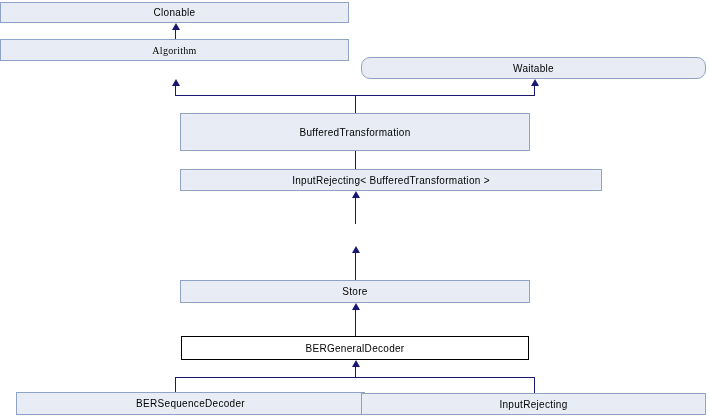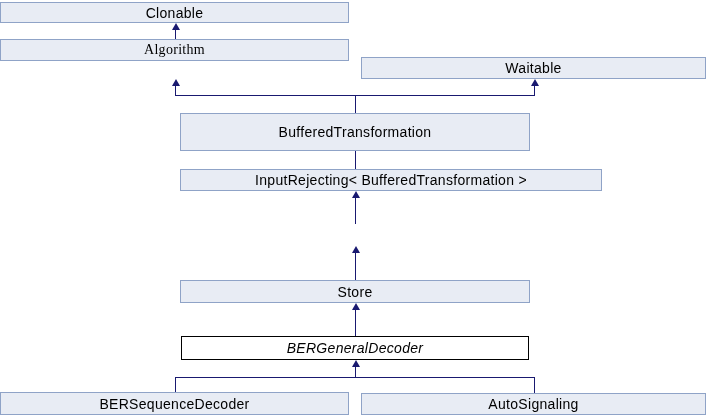--- a/index.html
+++ b/index.html
@@ -19,33 +19,32 @@
     height: 416px;
     background: var(--background);
     font-family: "Liberation Sans", "DejaVu Sans", sans-serif;
     overflow: hidden;
   }
   .node {
     position: absolute;
     background: var(--node-fill);
     border: 1px solid var(--node-border);
     color: var(--text);
-    font-size: 14px;
+    font-size: 10px;
     letter-spacing: 0.3px;
     display: flex;
     align-items: center;
     justify-content: center;
     white-space: nowrap;
     cursor: pointer;
   }
   .node.highlight {
     background: var(--highlight-fill);
     border: 1px solid var(--highlight-border);
     cursor: default;
-    font-style: italic;
   }
   .edge-v {
     position: absolute;
     width: 1px;
     background: var(--edge);
   }
   .edge-h {
     position: absolute;
     height: 1px;
     background: var(--edge);
@@ -89,28 +88,28 @@
   <div class="arrow-up" style="left:351.5px; top:360px;"></div>
   <div class="edge-v" style="left:355px; top:366px; height:12px;"></div>
   <div class="edge-h" style="left:175px; top:377px; width:360px;"></div>
   <div class="edge-v" style="left:175px; top:377px; height:15px;"></div>
   <div class="edge-v" style="left:534px; top:377px; height:16px;"></div>
 
   <div class="node" style="left:0; top:2px; width:349px; height:21px;">Clonable</div>
 
   <div class="node" style="left:0; top:39px; width:349px; height:22px;font-family:Liberation Serif, serif;">Algorithm</div>
 
-  <div class="node" style="left:361px; top:57px; width:345px; height:22px;">Waitable</div>
+  <div class="node" style="left:361px; top:57px; width:345px; height:22px;border-radius:9px;">Waitable</div>
 
   <div class="node" style="left:180px; top:113px; width:350px; height:38px;">BufferedTransformation</div>
 
   <div class="node" style="left:180px; top:169px; width:422px; height:22px;">InputRejecting&lt; BufferedTransformation &gt;</div>
 
 
   <div class="node" style="left:180px; top:280px; width:350px; height:23px;">Store</div>
 
   <div class="node highlight" style="left:181px; top:336px; width:348px; height:24px;">BERGeneralDecoder</div>
 
-  <div class="node" style="left:0; top:392px; width:349px; height:23px;">BERSequenceDecoder</div>
+  <div class="node" style="left:16px; top:392px; width:349px; height:23px;">BERSequenceDecoder</div>
 
-  <div class="node" style="left:361px; top:393px; width:345px; height:22px;">AutoSignaling</div>
+  <div class="node" style="left:361px; top:393px; width:345px; height:22px;">InputRejecting</div>
 
 </div>
 
 </body></html>

